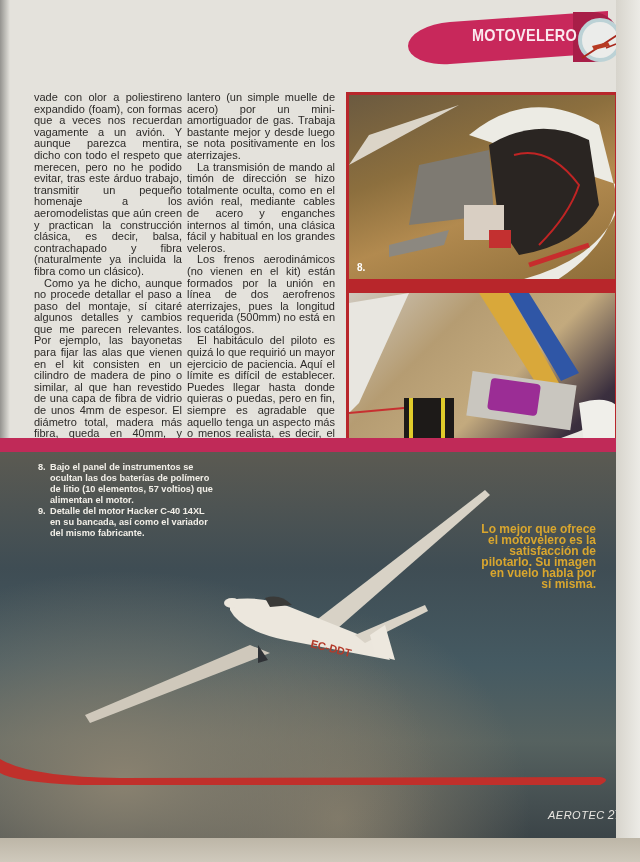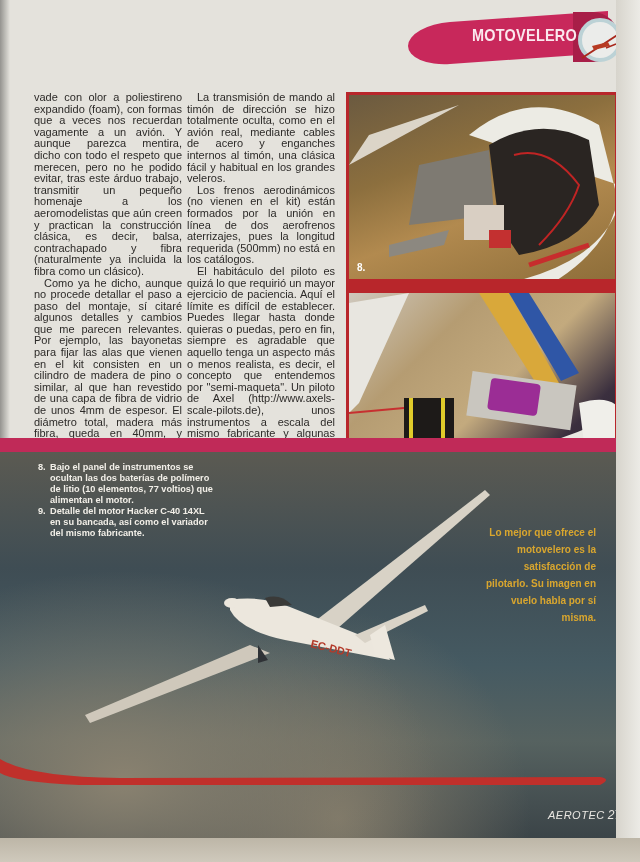--- a/index.html
+++ b/index.html
@@ -32,21 +32,21 @@
   .red-bar{position:absolute;left:346px;top:280px;width:290px;height:10px;background:#b8262b;}
 
   
   .pink-band{position:absolute;left:0;top:438px;width:640px;height:14px;background:#c02a58;}
 
   
   .sky{position:absolute;left:0;top:452px;width:616px;height:386px;background:radial-gradient(ellipse at 20% 85%,#8a8270 0%,rgba(138,130,112,0) 45%),radial-gradient(ellipse at 55% 95%,#7d7767 0%,rgba(125,119,103,0) 40%),linear-gradient(180deg,#5b5a52 0%,#3f4d54 30%,#455a62 55%,#566260 75%,#3b4448 100%);}
   .captions{position:absolute;left:38px;top:462px;width:175px;color:#f2efe8;font-weight:bold;font-size:9.2px;line-height:11px;}
   .captions .cap{display:flex;}
   .captions .n{width:12px;flex:none;}
-  .callout{position:absolute;left:480px;top:524px;width:116px;text-align:right;color:#d9a62e;font-weight:bold;font-size:10px;line-height:17px;}
+  .callout{position:absolute;left:480px;top:524px;width:116px;text-align:right;color:#d9a62e;font-weight:bold;font-size:12px;line-height:11px;}
   .plane{position:absolute;left:80px;top:485px;}
   .red-stripe{position:absolute;left:0;top:755px;width:612px;height:30px;}
   .footer{position:absolute;left:548px;top:808px;color:#e9e7e2;font-size:11px;font-style:italic;}
   .footer b{font-weight:normal;letter-spacing:0.5px;}
   .footer .pg{font-weight:normal;margin-left:3px;font-size:12px;}
 </style>
 </head>
 <body>
 
 <div class="page">
@@ -65,20 +65,21 @@
     </div>
   </div>
 
   <div class="col col1">
     <p>vade con olor a poliestireno expandido (foam), con formas que a veces nos recuerdan vagamente a un avión. Y aunque parezca mentira, dicho con todo el respeto que merecen, pero no he podido evitar, tras este árduo trabajo, transmitir un pequeño homenaje a los aeromodelistas que aún creen y practican la construcción clásica, es decir, balsa, contrachapado y fibra (naturalmente ya incluida la fibra como un clásico).</p>
     <p class="ind">Como ya he dicho, aunque no procede detallar el paso a paso del montaje, sí citaré algunos detalles y cambios que me parecen relevantes. Por ejemplo, las bayonetas para fijar las alas que vienen en el kit consisten en un cilindro de madera de pino o similar, al que han revestido de una capa de fibra de vidrio de unos 4mm de espesor. El diámetro total, madera más fibra, queda en 40mm, y aparte de la poca precisión respecto a la funda de aluminio alojada en el fuselaje (hay holgura), el peso es bastante elevado, por lo cual las bayonetas fueron sustituidas por otras de tubo de duraluminio del diámetro y pared adecuados.</p>
     <p class="ind">Otro detalle de interés fue la sustitución del amortiguador del tren de-</p>
   </div>
 
   <div class="col col2">
+    <p>lantero (un simple muelle de acero) por un mini-amortiguador de gas. Trabaja bastante mejor y desde luego se nota positivamente en los aterrizajes.</p>
     <p class="ind">La transmisión de mando al timón de dirección se hizo totalmente oculta, como en el avión real, mediante cables de acero y enganches internos al timón, una clásica fácil y habitual en los grandes veleros.</p>
     <p class="ind">Los frenos aerodinámicos (no vienen en el kit) están formados por la unión en línea de dos aerofrenos aterrizajes, pues la longitud requerida (500mm) no está en los catálogos.</p>
     <p class="ind">El habitáculo del piloto es quizá lo que requirió un mayor ejercicio de paciencia. Aquí el límite es difícil de establecer. Puedes llegar hasta donde quieras o puedas, pero en fin, siempre es agradable que aquello tenga un aspecto más o menos realista, es decir, el concepto que entendemos por "semi-maqueta". Un piloto de Axel (http://www.axels-scale-pilots.de), unos instrumentos a escala del mismo fabricante y algunas piececillas hechas a mano consiguen un efecto suficiente.</p>
     <p class="ind">Y ya puestos, me gustaba cómo se abría y cerraba la cúpula de la cabina</p>
   </div>
 
   <div class="photo photo8">
     <svg width="272" height="190" viewBox="0 0 272 190">
       <path d="M20 40 L110 10 L0 70 Z" fill="#ece9e1" opacity="0.85"></path>
       <path d="M120 40 Q180 -10 250 30 L270 110 Q250 170 150 190 L200 190 Q268 150 270 90 Z" fill="#ecebe4"></path>
@@ -126,21 +127,21 @@
     <path d="M185 113 Q200 108 212 120 L190 122 Z" fill="#3a3a38"></path>
     <path d="M275 150 L345 120 L348 126 L285 158 Z" fill="#d9d3c7"></path>
     <path d="M290 150 L305 140 L315 175 L295 170 Z" fill="#ede8de"></path>
     <text x="230" y="162" fill="#b33a2a" font-size="11" font-weight="bold" transform="rotate(14 230 162)">EC-DDT</text>
     <path d="M178 160 L188 175 L178 178 Z" fill="#2f3236"></path>
   </svg>
 
   <div class="captions">
     <div class="cap">
       <span class="n">8.</span>
-      <span>Bajo el panel de instrumentos se ocultan las dos baterías de polímero de litio (10 elementos, 77 voltios) que alimentan el motor.</span>
+      <span>Bajo el panel de instrumentos se ocultan las dos baterías de polímero de litio (10 elementos, 57 voltios) que alimentan el motor.</span>
     </div>
     <div class="cap">
       <span class="n">9.</span>
       <span>Detalle del motor Hacker C-40 14XL en su bancada, así como el variador del mismo fabricante.</span>
     </div>
   </div>
 
   <div class="callout">Lo mejor que ofrece el motovelero es la satisfacción de pilotarlo. Su imagen en vuelo habla por sí misma.</div>
 
   <div class="footer">

